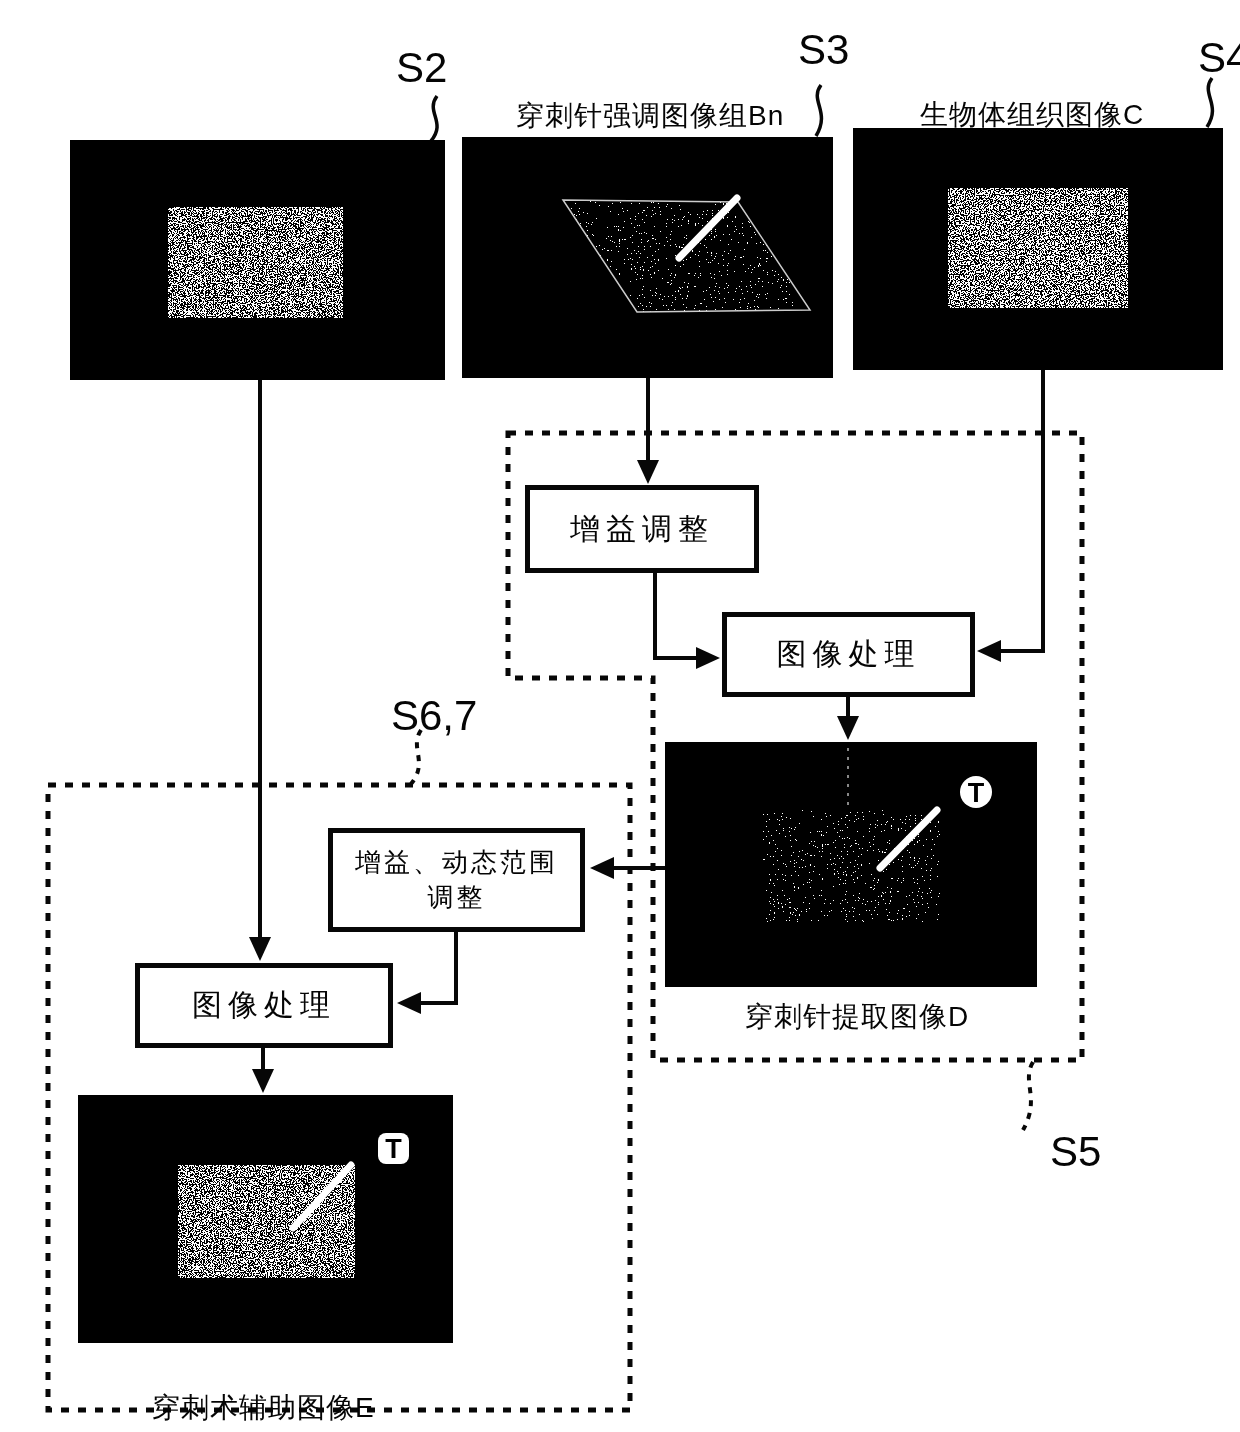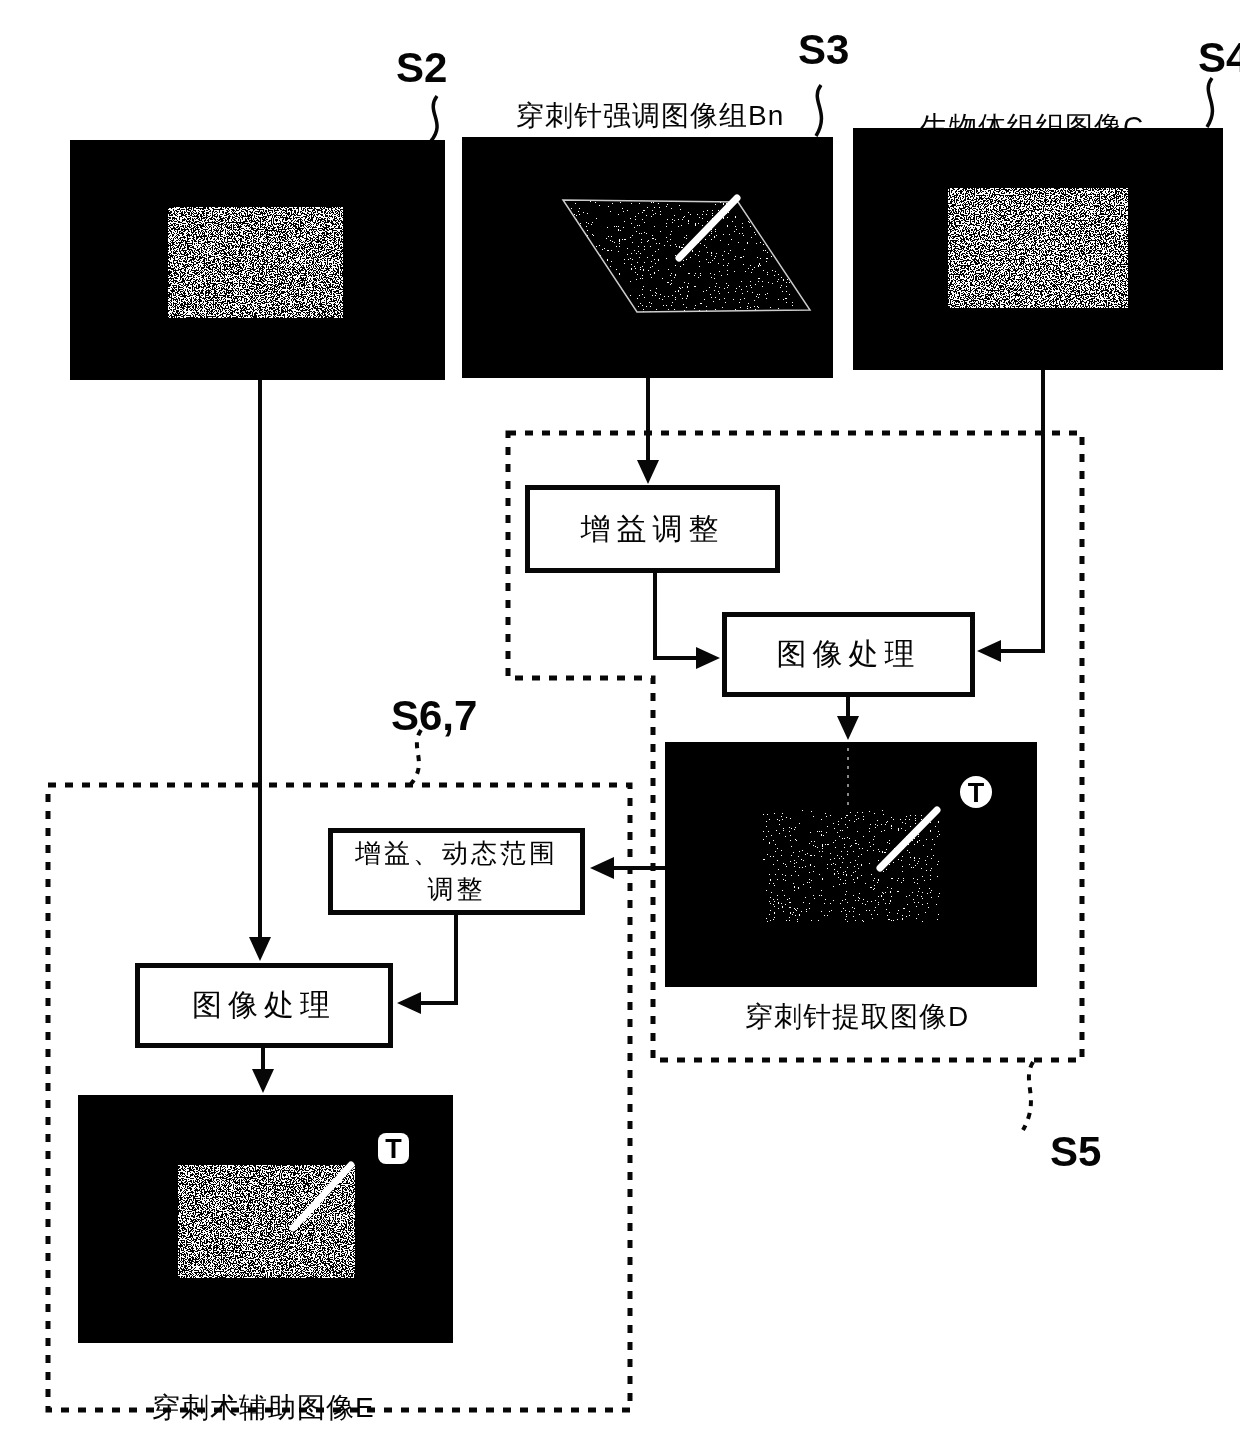--- a/index.html
+++ b/index.html
@@ -6,21 +6,21 @@
   .canvas{
     position:relative;width:1240px;height:1432px;background:#ffffff;overflow:hidden;
     font-family:"Liberation Sans","DejaVu Sans",sans-serif;color:#000;
   }
   .lay{position:absolute;left:0;top:0;}
   .cn-label{
     position:absolute;font-size:28px;letter-spacing:1px;white-space:nowrap;
     color:#050505;
   }
   .step-tag{
-    position:absolute;font-size:42px;font-weight:bold;letter-spacing:0;
+    position:absolute;font-size:42px;font-weight:normal;letter-spacing:0;
     color:#050505;white-space:nowrap;
   }
   .pbox{
     position:absolute;box-sizing:border-box;border:5px solid #070707;background:#ffffff;
     display:flex;align-items:center;justify-content:center;text-align:center;
     font-size:30px;letter-spacing:6px;color:#050505;z-index:3;
   }
   .pbox .two-line{font-size:26px;letter-spacing:3px;line-height:1.35;}
   .imgbox{position:absolute;z-index:2;}
   svg{display:block;}
@@ -128,41 +128,41 @@
   </svg>
 
   <svg class="imgbox" style="left:78px;top:1095px;" width="375" height="248" viewBox="0 0 375 248">
     <rect x="0" y="0" width="375" height="248" fill="#000000"></rect>
     <rect x="100" y="70" width="177" height="113" fill="#ffffff" filter="url(#spk50)"></rect>
     <line x1="215" y1="133" x2="273" y2="70" stroke="#ffffff" stroke-width="7" stroke-linecap="round"></line>
     <rect x="300" y="38" width="31" height="31" rx="8" fill="#ffffff"></rect>
     <text x="315.5" y="63" text-anchor="middle" font-size="27" font-weight="bold" font-family="Liberation Sans, DejaVu Sans, sans-serif" fill="#000000">T</text>
   </svg>
 
-  <div class="pbox" style="left:525px;top:485px;width:255px;height:88px;">
+  <div class="pbox" style="left:525px;top:485px;width:234px;height:88px;">
     <span>增益调整</span>
   </div>
 
   <div class="pbox" style="left:722px;top:612px;width:253px;height:85px;">
     <span>图像处理</span>
   </div>
 
-  <div class="pbox" style="left:328px;top:828px;width:257px;height:87px;">
+  <div class="pbox" style="left:328px;top:828px;width:257px;height:104px;">
     <span class="two-line">
       <span>增益、动态范围</span><br>
       <span>调整</span>
     </span>
   </div>
 
   <div class="pbox" style="left:135px;top:963px;width:258px;height:85px;">
     <span>图像处理</span>
   </div>
 
   <div class="cn-label" style="left:516px;top:97px;text-align:center;">穿刺针强调图像组Bn</div>
-  <div class="cn-label" style="left:920px;top:108px;">生物体组织图像C</div>
+  <div class="cn-label" style="left:920px;top:96px;">生物体组织图像C</div>
   <div class="cn-label" style="left:745px;top:998px;text-align:center;">穿刺针提取图像D</div>
   <div class="cn-label" style="left:152px;top:1389px;">穿刺术辅助图像E</div>
 
   <div class="step-tag" style="left:396px;top:44px;">S2</div>
   <div class="step-tag" style="left:798px;top:26px;">S3</div>
   <div class="step-tag" style="left:1198px;top:34px;">S4</div>
   <div class="step-tag" style="left:391px;top:692px;">S6,7</div>
   <div class="step-tag" style="left:1010px;top:1128px;margin-left:40px;">S5</div>
 
 </div>

